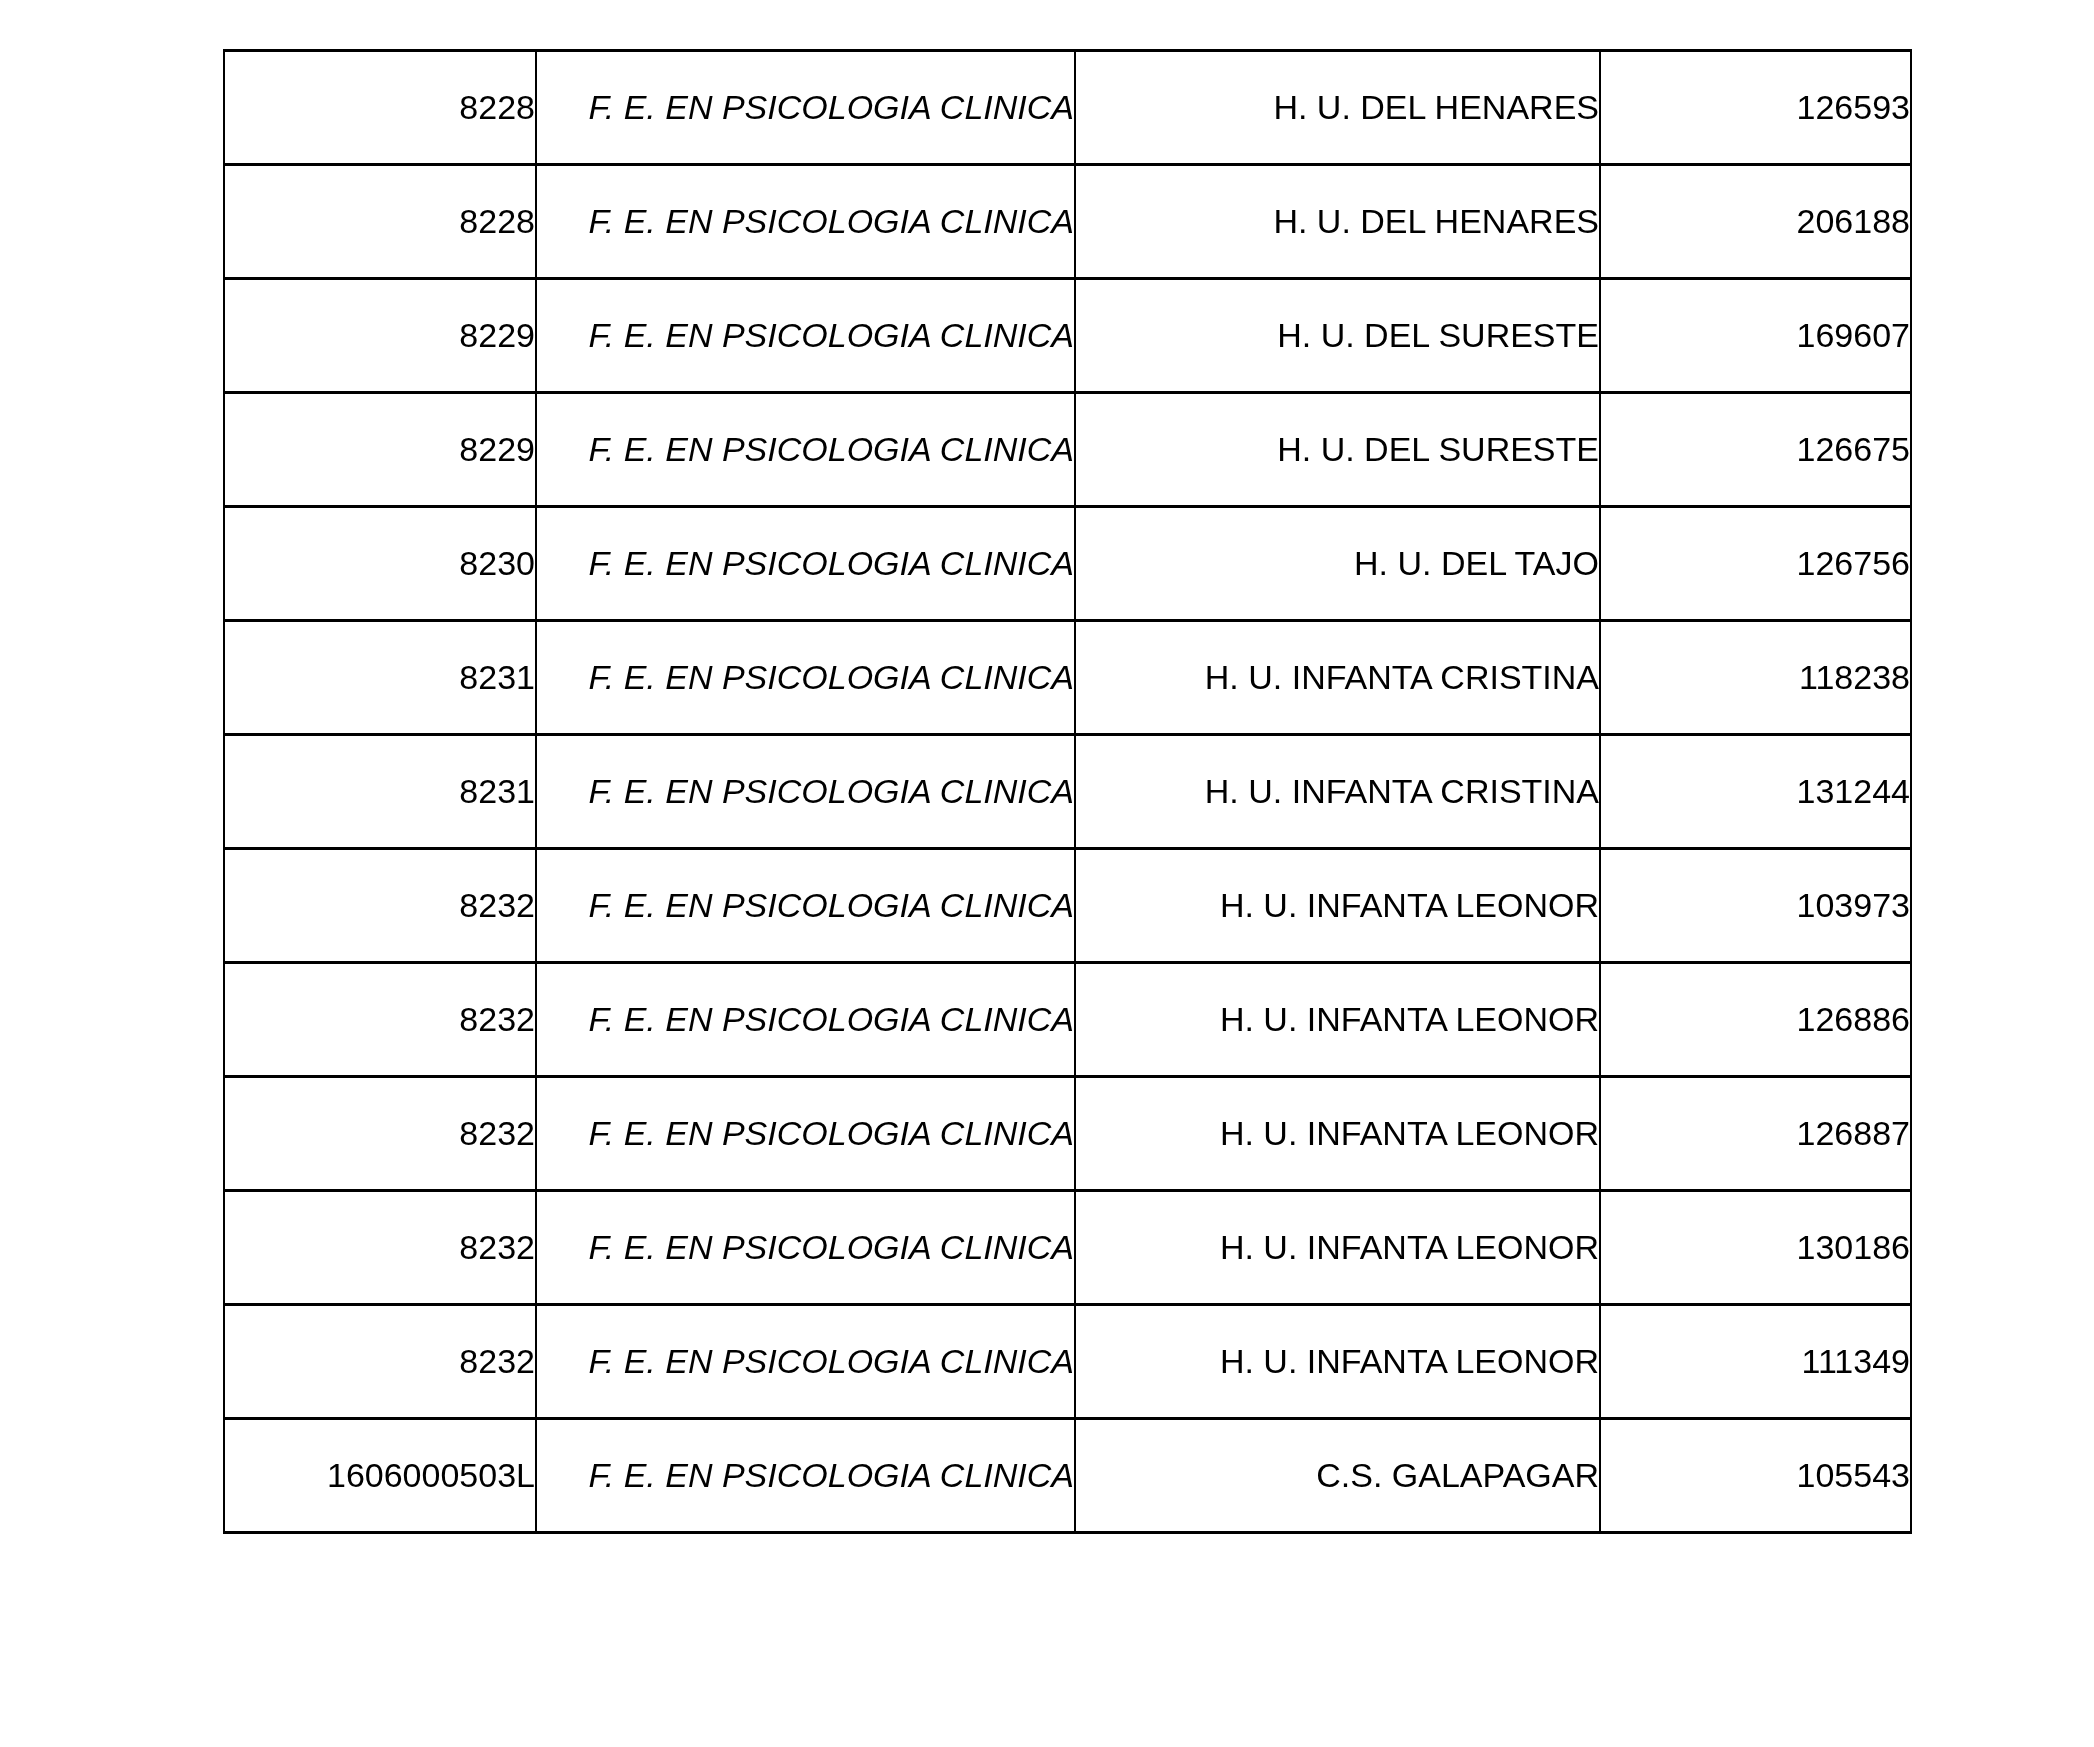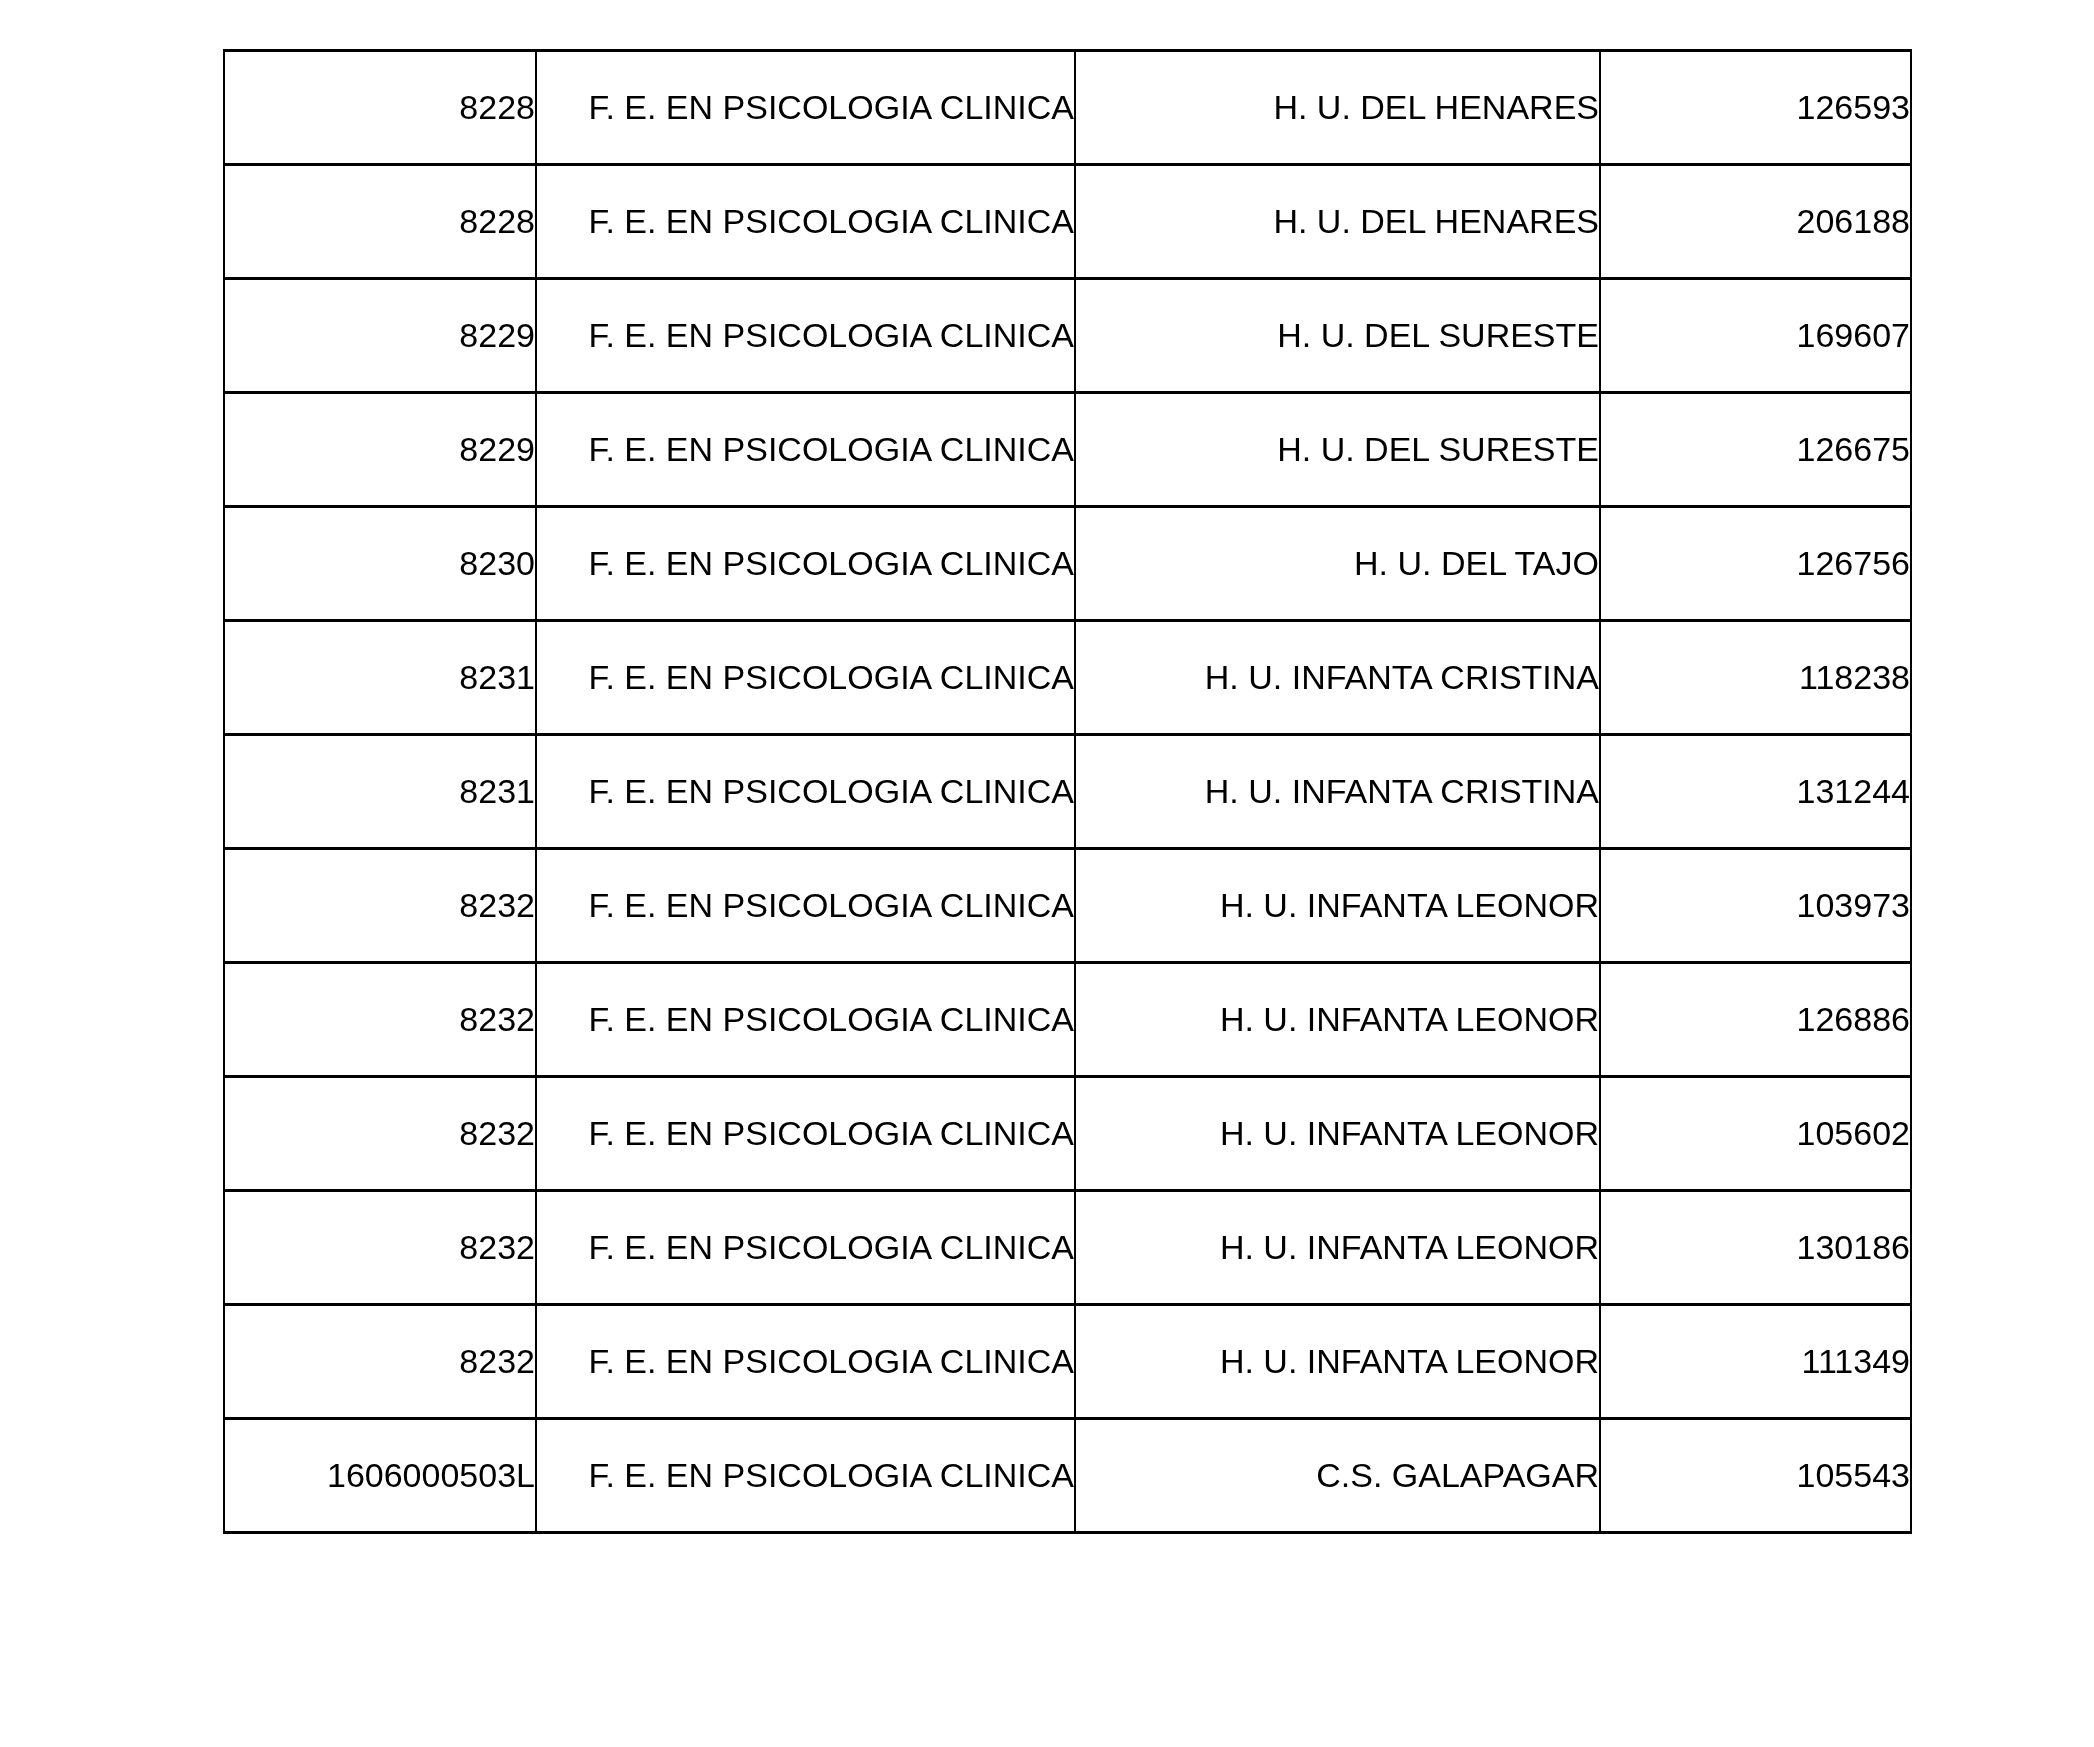--- a/index.html
+++ b/index.html
@@ -30,21 +30,21 @@
     height: 111px;
     padding: 0;
     text-align: right;
     vertical-align: middle;
     font-size: 34px;
     line-height: 1.2;
     white-space: nowrap;
     overflow: hidden;
   }
   .col-code   { width: 310px; font-size: 31px; }
-  .col-spec   { width: 537px; }
+  .col-spec   { width: 537px; font-style: italic; }
   .col-center { width: 523px; }
   .col-num    { width: 309px; font-size: 31px; margin-left: 19px; }
 </style>
 </head>
 <body>
 
 <table class="doc-table">
   <tbody id="table-body">
   <tr>
     <td class="col-code">8228</td>
@@ -106,21 +106,21 @@
     <td class="col-code">8232</td>
     <td class="col-spec">F. E. EN PSICOLOGIA CLINICA</td>
     <td class="col-center">H. U. INFANTA LEONOR</td>
     <td class="col-num">126886</td>
   </tr>
 
   <tr>
     <td class="col-code">8232</td>
     <td class="col-spec">F. E. EN PSICOLOGIA CLINICA</td>
     <td class="col-center">H. U. INFANTA LEONOR</td>
-    <td class="col-num">105602</td>
+    <td class="col-num">126887</td>
   </tr>
 
   <tr>
     <td class="col-code">8232</td>
     <td class="col-spec">F. E. EN PSICOLOGIA CLINICA</td>
     <td class="col-center">H. U. INFANTA LEONOR</td>
     <td class="col-num">130186</td>
   </tr>
 
   <tr>

